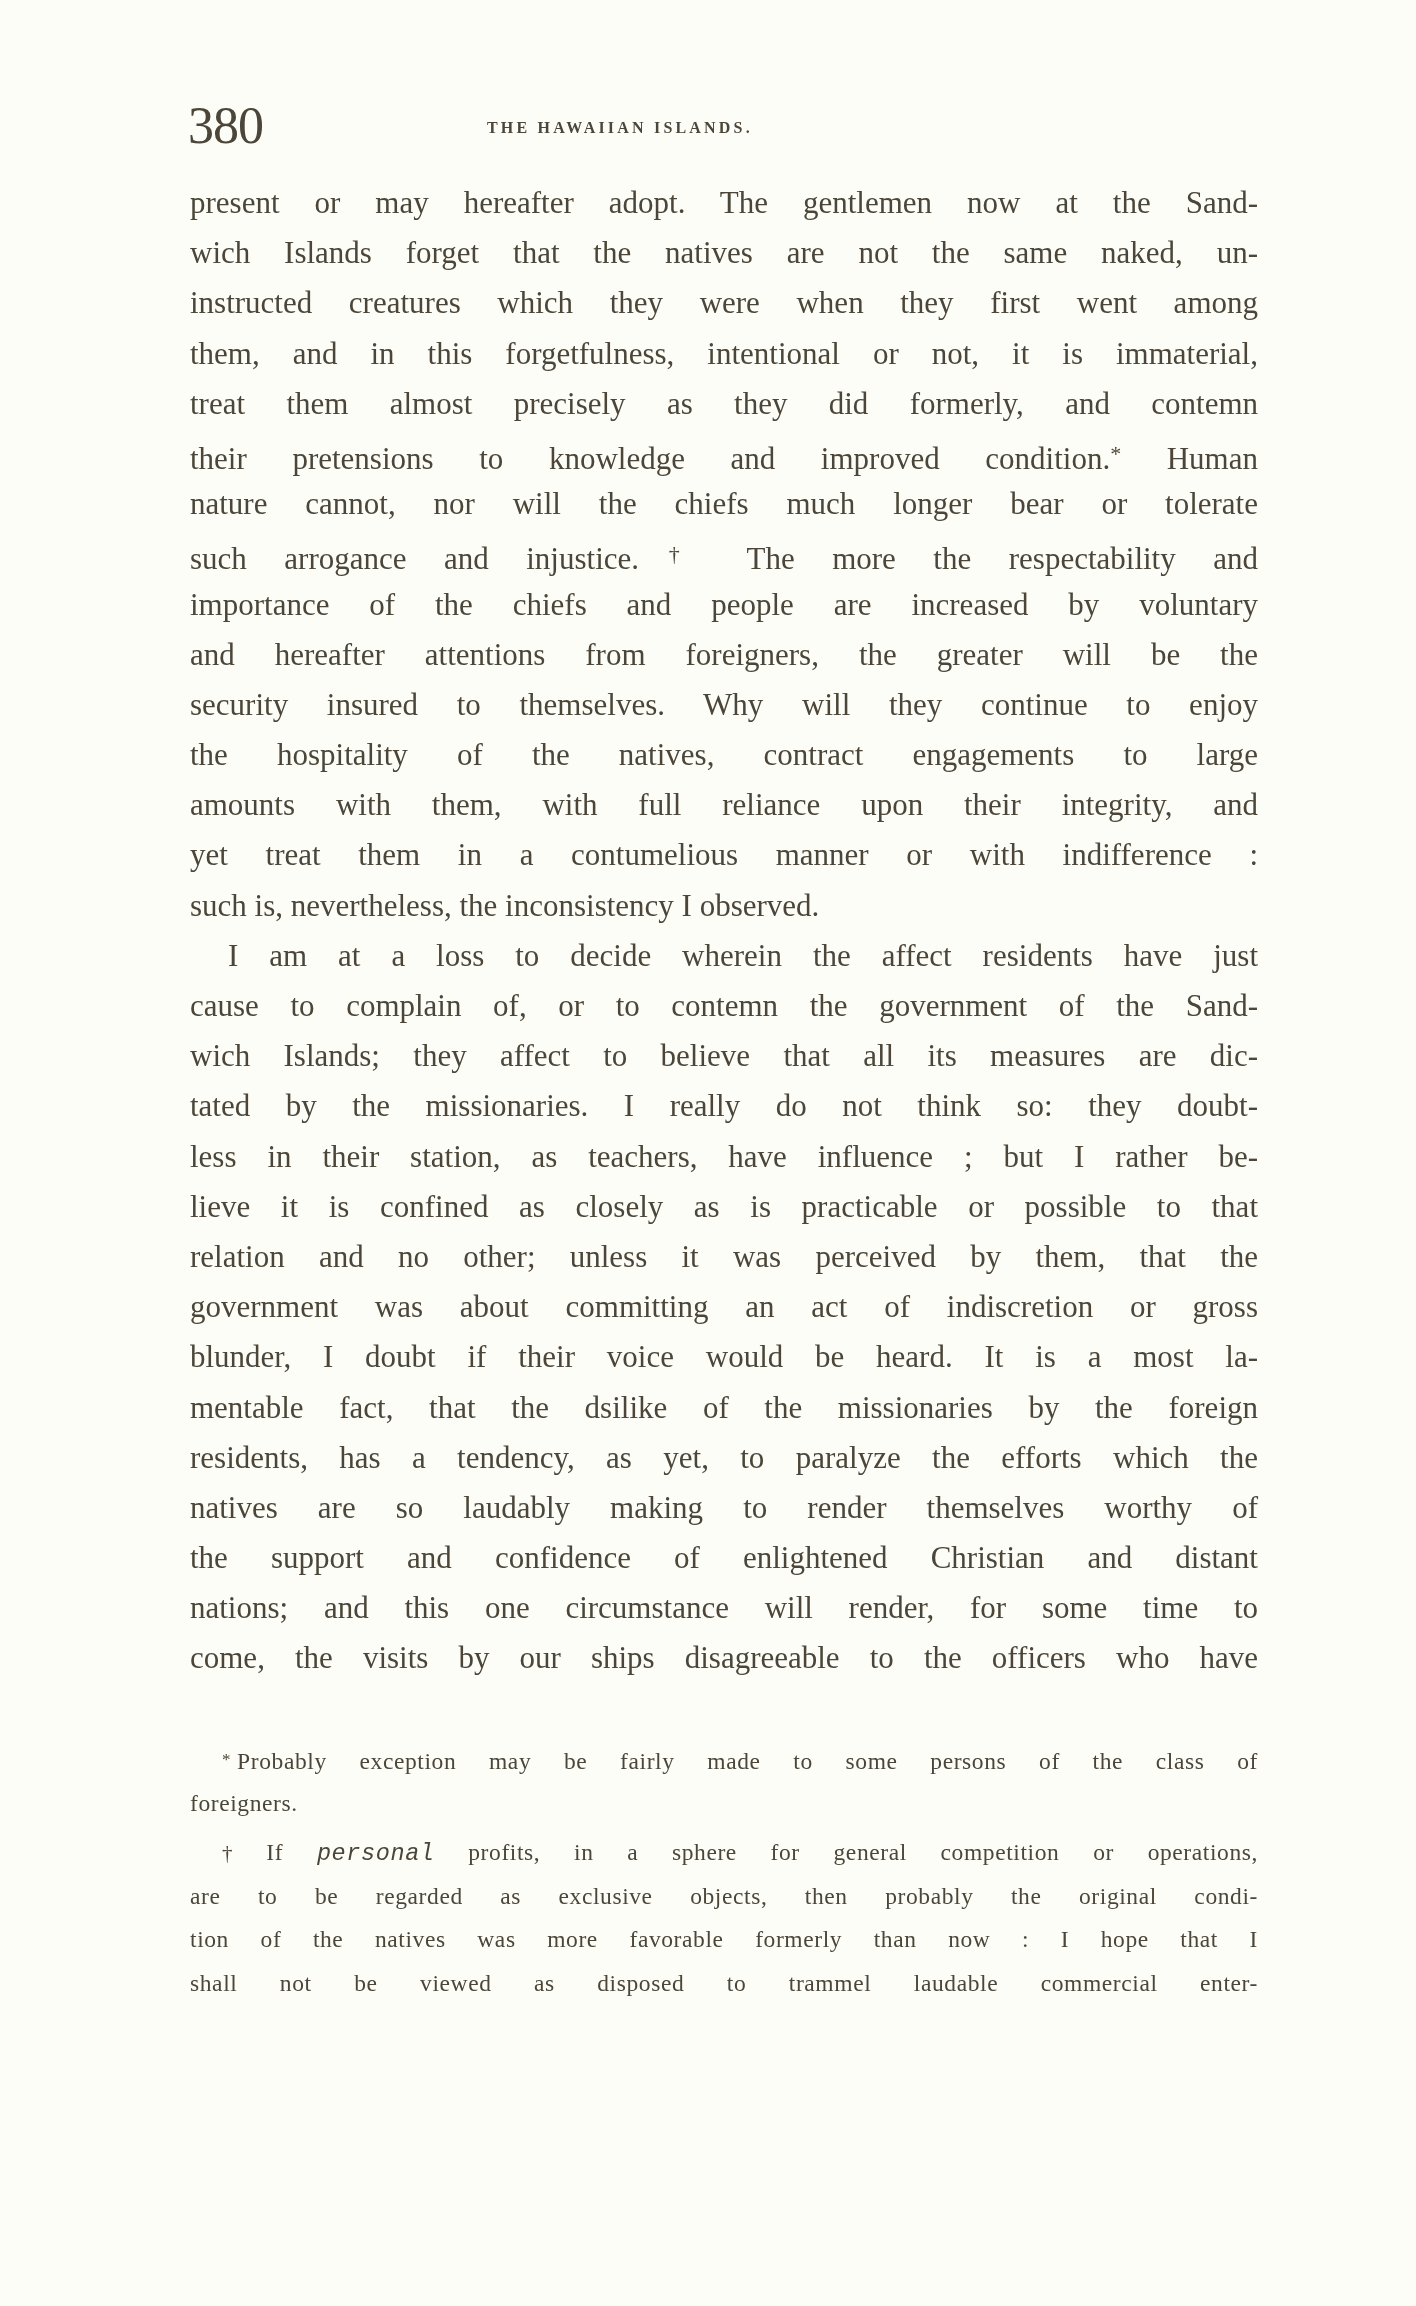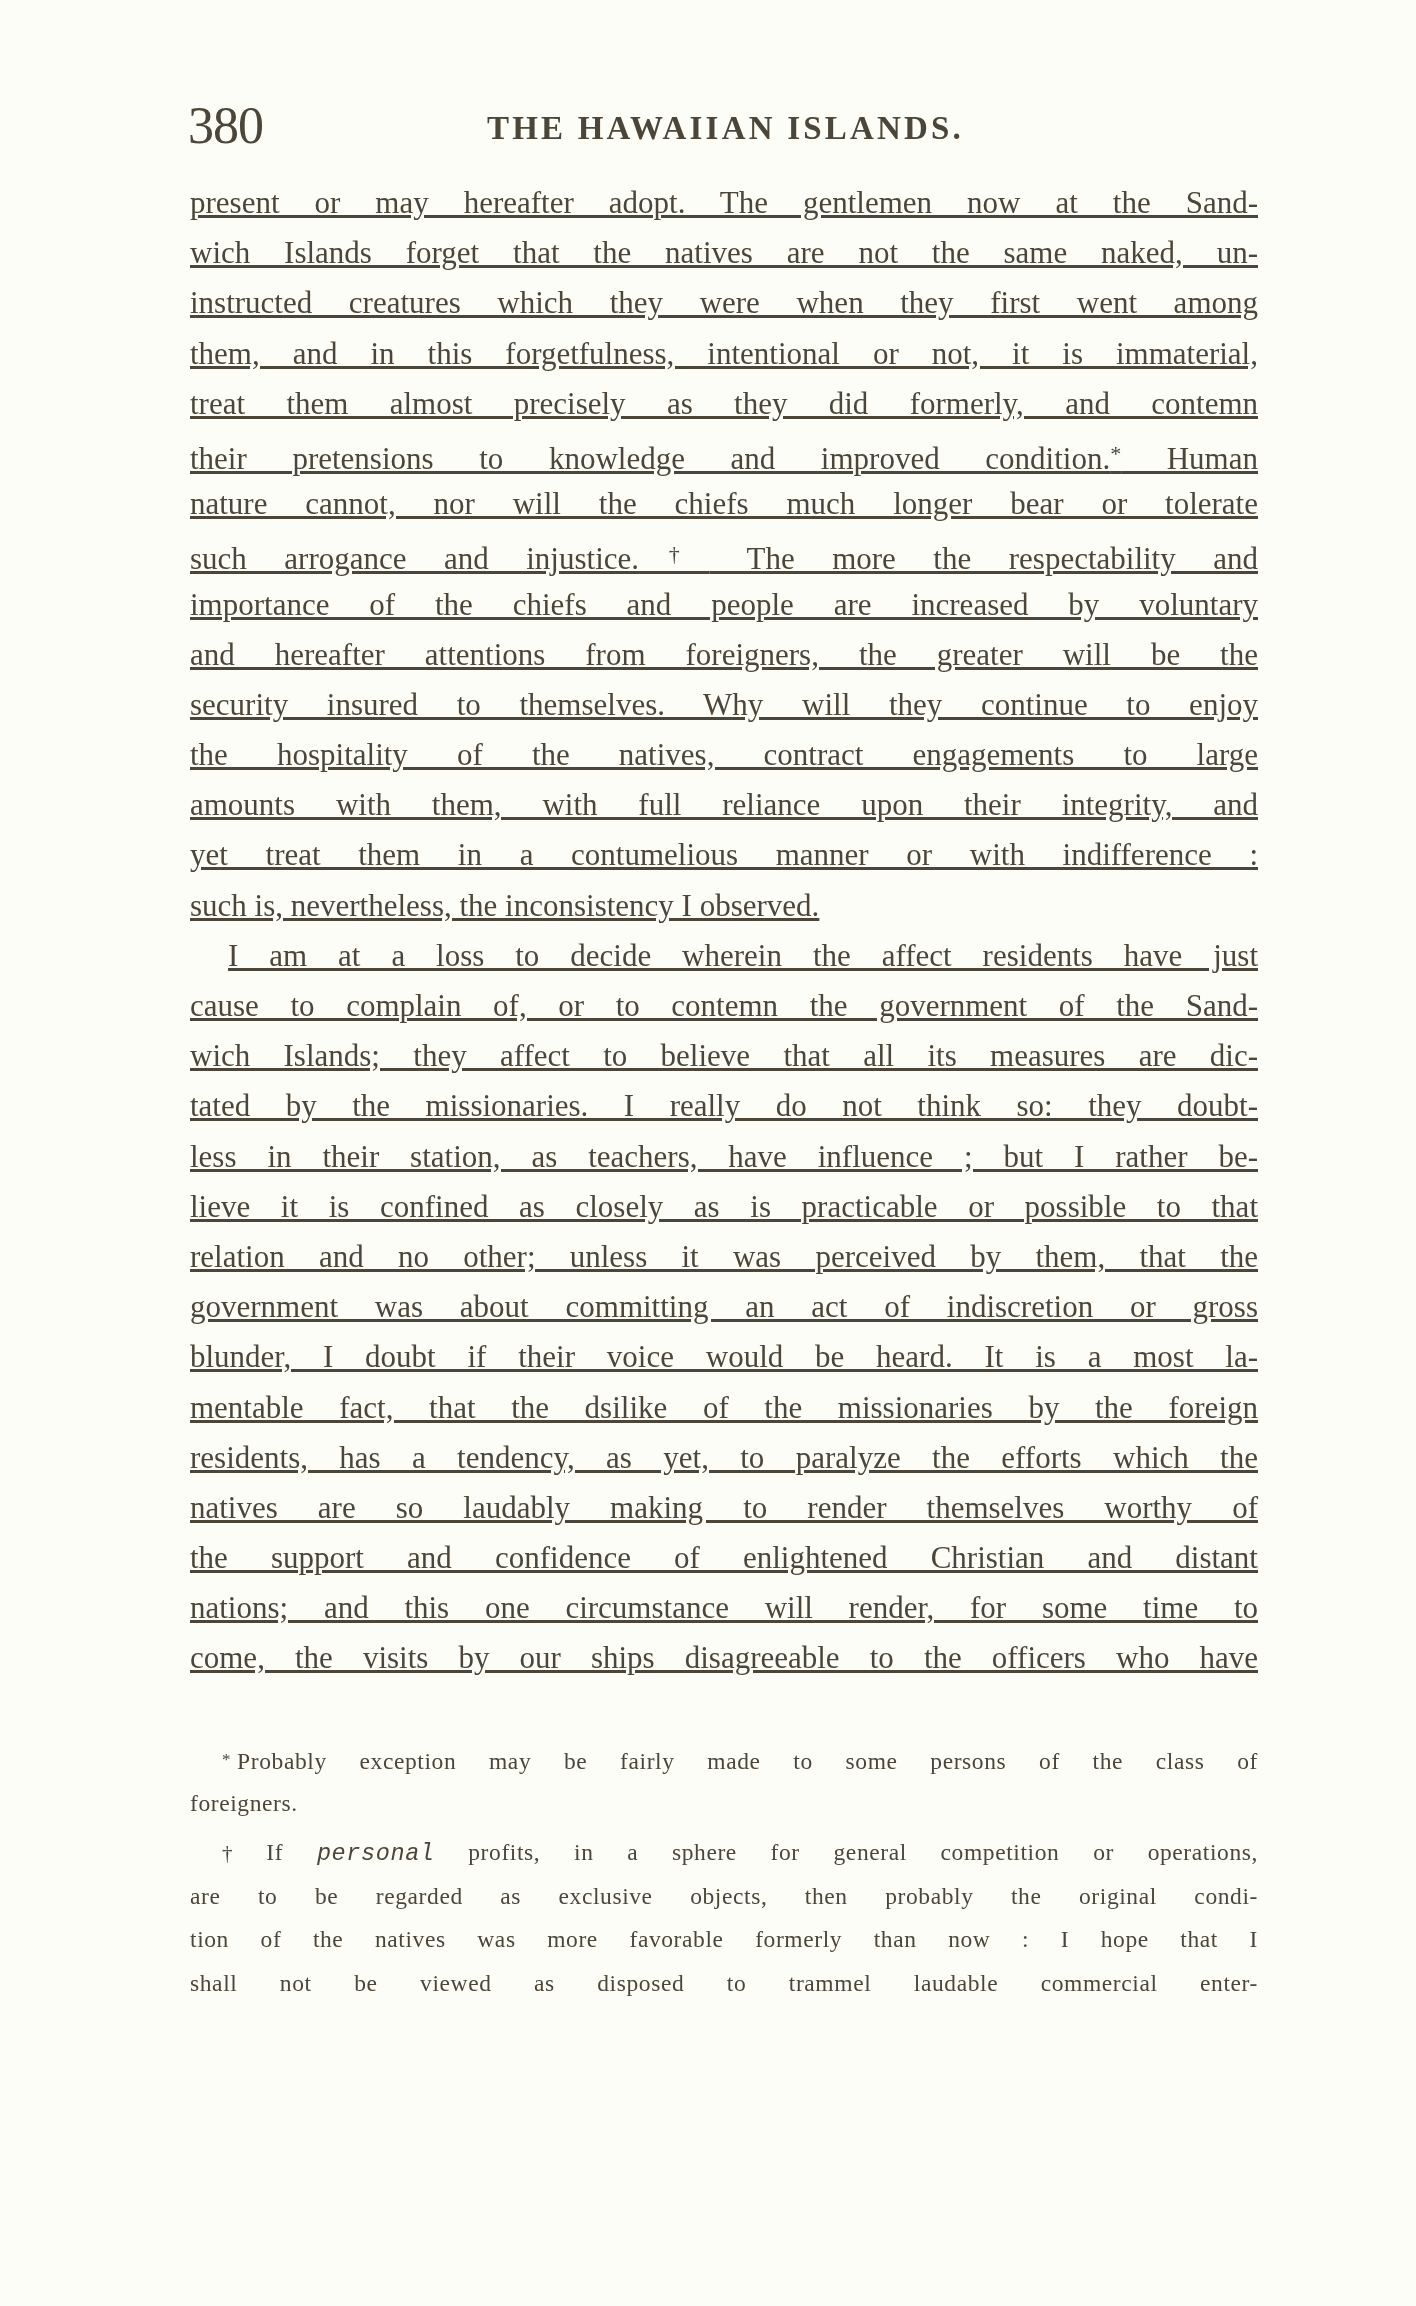--- a/index.html
+++ b/index.html
@@ -21,41 +21,40 @@
     top: 104px;
     font-size: 52px;
     line-height: 44px;
     letter-spacing: -1px;
   }
   .running-head {
     position: absolute;
     left: 487px;
     top: 113px;
     width: 440px;
-    font-size: 33px;
+    font-size: 16px;
     line-height: 30px;
     font-weight: bold;
     letter-spacing: 3.2px;
     white-space: nowrap;
   }
   .body-text {
     position: absolute;
     left: 190px;
     top: 178px;
     width: 1068px;
   }
   .body-line {
     display: block;
     height: 50.2px;
     line-height: 50.2px;
     font-size: 31px;
     white-space: nowrap;
     text-align: justify;
     text-align-last: justify;
-    text-decoration: underline;
   }
   .body-line.last {
     text-align-last: left;
   }
   .body-line.indent {
     padding-left: 38px;
   }
   .footnotes {
     position: absolute;
     left: 190px;

